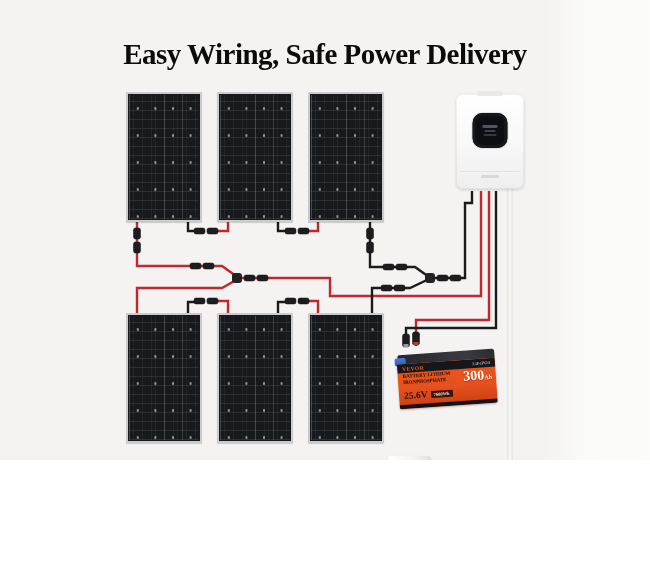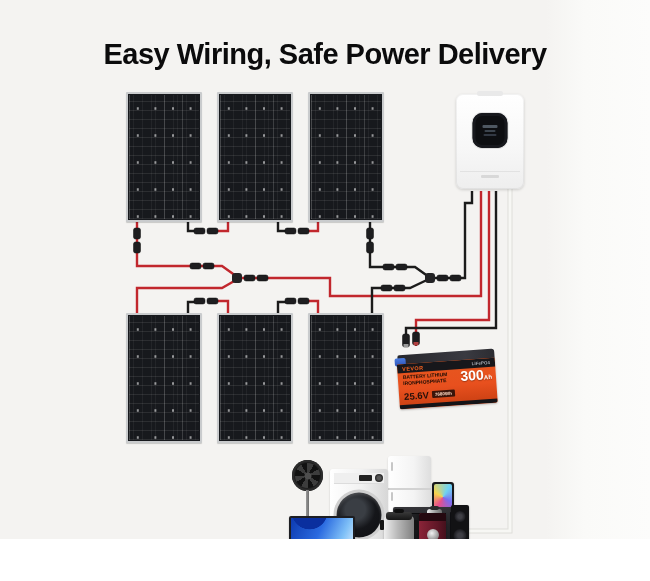--- a/index.html
+++ b/index.html
@@ -1,18 +1,18 @@
 <!DOCTYPE html>
 <html style="--accent: #e8501e;"><head>
 <meta charset="utf-8">
 <style>
   html,body{margin:0;padding:0;}
   body{font-family:"Liberation Sans", sans-serif;}
-  .stage{position:relative;width:650px;height:539px;overflow:hidden;
-    background:linear-gradient(90deg,#f4f3f1 0%,#f4f3f1 84%,#fafaf8 90%,#fcfcfb 100%);}
+  .stage{position:relative;width:650px;height:460px;overflow:hidden;
+    background:linear-gradient(90deg,#f4f3f1 0%,#f4f3f1 84%,#fafaf8 90%,#fcfcfb 100%);font-family:Liberation Serif, serif;}
   
   .title{position:absolute;top:38px;left:0;width:100%;text-align:center;
     font-size:29px;font-weight:800;letter-spacing:-.5px;color:#0b0b0c;}
   
   svg.wires{position:absolute;left:0;top:0;}
   .w-red,.w-blk{fill:none;stroke-width:2.4px;}
   .conn{fill:#1d1d1f;stroke:#0c0c0d;stroke-width:.5;}
   .ybody{fill:#232325;}
   
   .panel{position:absolute;width:76px;height:130px;box-sizing:border-box;

